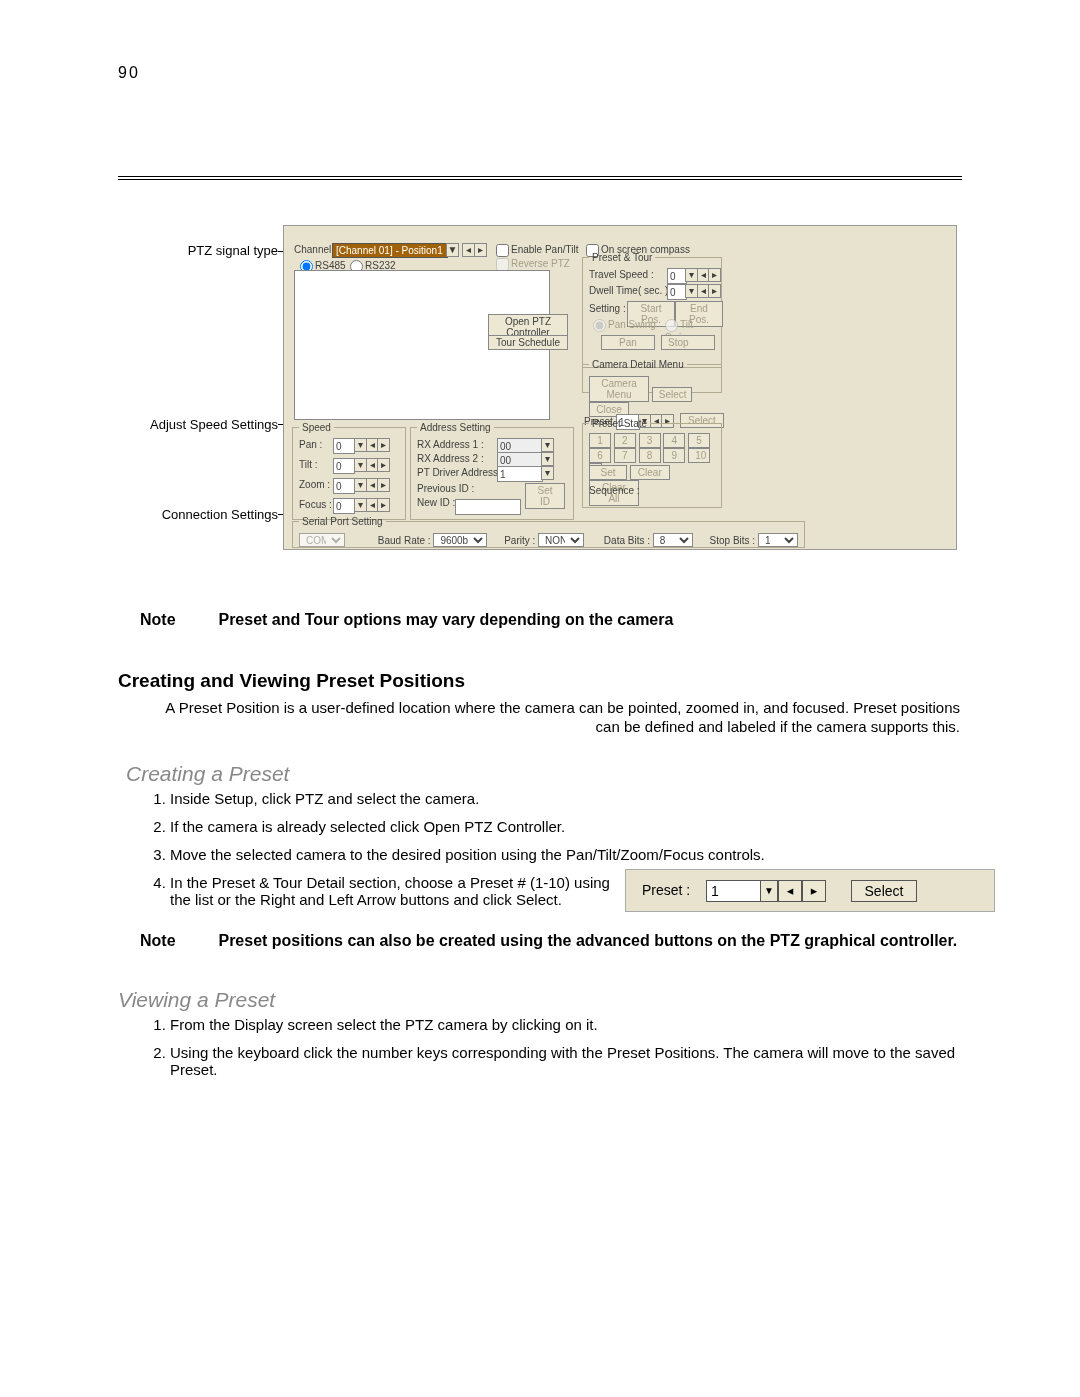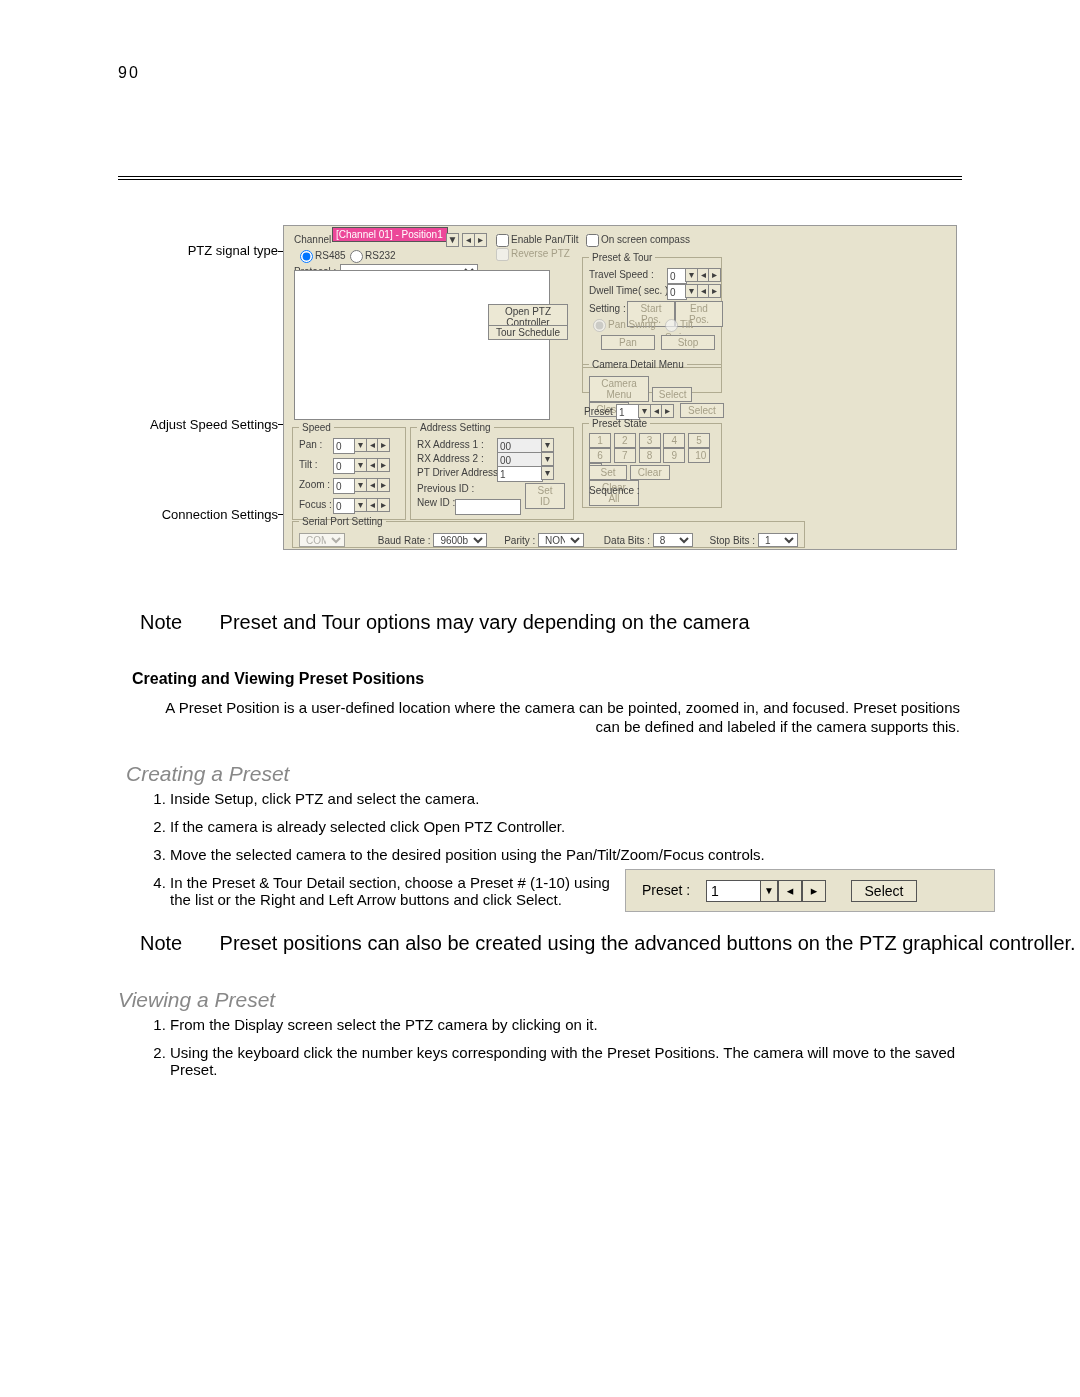--- a/index.html
+++ b/index.html
@@ -23,21 +23,21 @@
     background:#e7e3ce;
     border:1px solid #999;
     font-family:Tahoma, Arial, sans-serif;
     font-size:10px;
     color:#404040;
   }
   .shot select, .shot input[type=text]{
     font-size:10px; height:14px; background:#fff; border:1px solid #888;
     padding:0 2px; color:#444;
   }
-  .shot .row{position:absolute;}
+  .shot .row{position:absolute;margin-top:10px;}
   .shot .btn{
     display:inline-block;
     border:1px solid #888;
     background:#ece8d4;
     font-size:10px;
     padding:1px 6px;
     color:#404040;
   }
   .shot .btn.dim{color:#a59f87;}
   .shot fieldset{
@@ -55,23 +55,23 @@
     font-size:10px; line-height:11px;
     text-align:center;
   }
   .shot .preview {position:absolute; top:44px; left:10px; width:254px; height:148px; background:#fff; border:1px solid #888;}
 
   
   .callout{position:absolute; font-size:13px; text-align:right; width:130px;}
   .lead{position:absolute; height:0; border-top:1px solid #000;}
 
   
-  .note-row{position:absolute; left:140px; font-size:20px;}
+  .note-row{position:absolute; left:140px; font-size:16px;font-weight:bold;}
   .note-row .label{display:inline-block; width:74px;}
-  .h2{position:absolute; left:132px; font-size:16px; font-weight:bold;}
+  .h2{position:absolute; left:118px; font-size:19px; font-weight:bold;}
   .h3{position:absolute; left:118px; font-size:21px; font-style:italic; color:#888;}
   .para{position:absolute; left:140px; width:820px; font-size:15px; line-height:1.28;text-align:right;}
   ol.steps{position:absolute; left:140px; width:800px; font-size:15px; padding-left:30px; margin:0;}
   ol.steps li{margin-bottom:11px;}
 
   
   .preset-widget{
     position:absolute; top:869px; left:625px;
     width:368px; height:41px;
     background:#e7e3ce;
@@ -98,21 +98,21 @@
 
   <div class="callout" style="top:417px; left:148px;">Adjust Speed Settings</div>
   <div class="lead" style="top:424px; left:278px; width:21px;"></div>
 
   <div class="callout" style="top:507px; left:148px;">Connection Settings</div>
   <div class="lead" style="top:514px; left:278px; width:30px;"></div>
 
   <div class="shot">
 
     <span class="row" style="top:8px; left:10px;">Channel</span>
-    <span class="row" style="top:1px; left:48px; width:108px; background:#ec4899; color:#fff; padding:1px 3px; border:1px solid #555;">[Channel 01] - Position1</span>
+    <span class="row" style="top:7px; left:48px; width:108px; background:#a16207; color:#fff; padding:1px 3px; border:1px solid #555;">[Channel 01] - Position1</span>
     <span class="tiny-btn row" style="top:7px; left:162px;">▼</span>
     <span class="tiny-btn row" style="top:7px; left:178px;">◂</span>
     <span class="tiny-btn row" style="top:7px; left:190px;">▸</span>
 
     <span class="row" style="top:8px; left:212px;"><input type="checkbox" class="chk" style=""><span>Enable Pan/Tilt</span></span>
     <span class="row" style="top:22px; left:212px; color:#a59f87;"><input type="checkbox" class="chk" disabled="" style=""><span>Reverse PTZ</span></span>
 
     <span class="row" style="top:8px; left:302px;"><input type="checkbox" class="chk" style=""><span>On screen compass</span></span>
 
     <span class="row" style="top:24px; left:16px;"><input type="radio" class="chk" checked="" style=""><span>RS485</span></span>
@@ -142,21 +142,21 @@
         <span class="tiny-btn" style="position:absolute; top:15px; left:119px;">▸</span>
 
         <span style="position:absolute; top:34px;">Setting  :</span>
         <span class="btn dim" style="position:absolute; top:32px; left:38px; width:34px; text-align:center;">Start Pos.</span>
         <span class="btn dim" style="position:absolute; top:32px; left:86px; width:34px; text-align:center;">End Pos.</span>
 
         <span style="position:absolute; top:50px; left:4px; color:#a59f87;"><input type="radio" class="chk" checked="" disabled="" style=""><span>Pan Swing</span></span>
         <span style="position:absolute; top:50px; left:76px; color:#a59f87;"><input type="radio" class="chk" disabled="" style=""><span>Tilt Swing</span></span>
 
         <span class="btn dim" style="position:absolute; top:66px; left:12px; width:40px; text-align:center;">Pan</span>
-        <span class="btn dim" style="position:absolute; top:66px; left:72px; width:40px; text-align:center;">Stop</span>
+        <span class="btn dim" style="position:absolute; top:66px; left:72px; width:40px; ">Stop</span>
       </div>
     </fieldset>
 
     <fieldset style="top:133px; left:298px; width:126px; height:18px;">
       <legend>Camera Detail Menu</legend>
       <span class="btn dim" style="width:46px; text-align:center;">Camera Menu</span>
       <span class="btn dim" style="width:26px; text-align:center;">Select</span>
       <span class="btn dim" style="width:26px; text-align:center;">Close</span>
     </fieldset>
 

